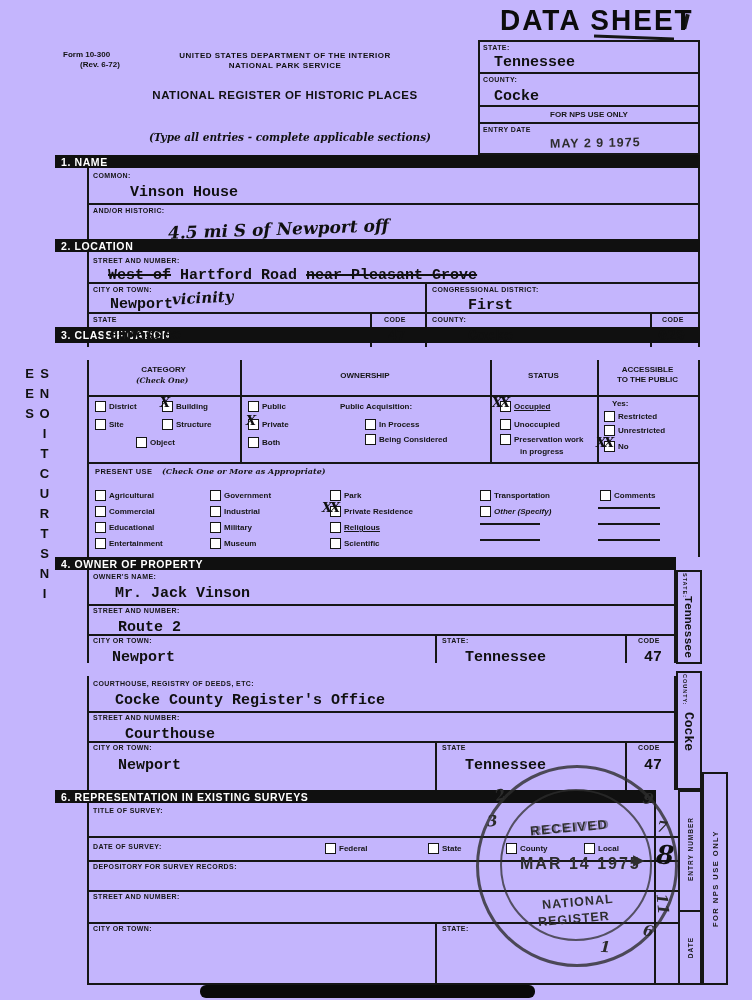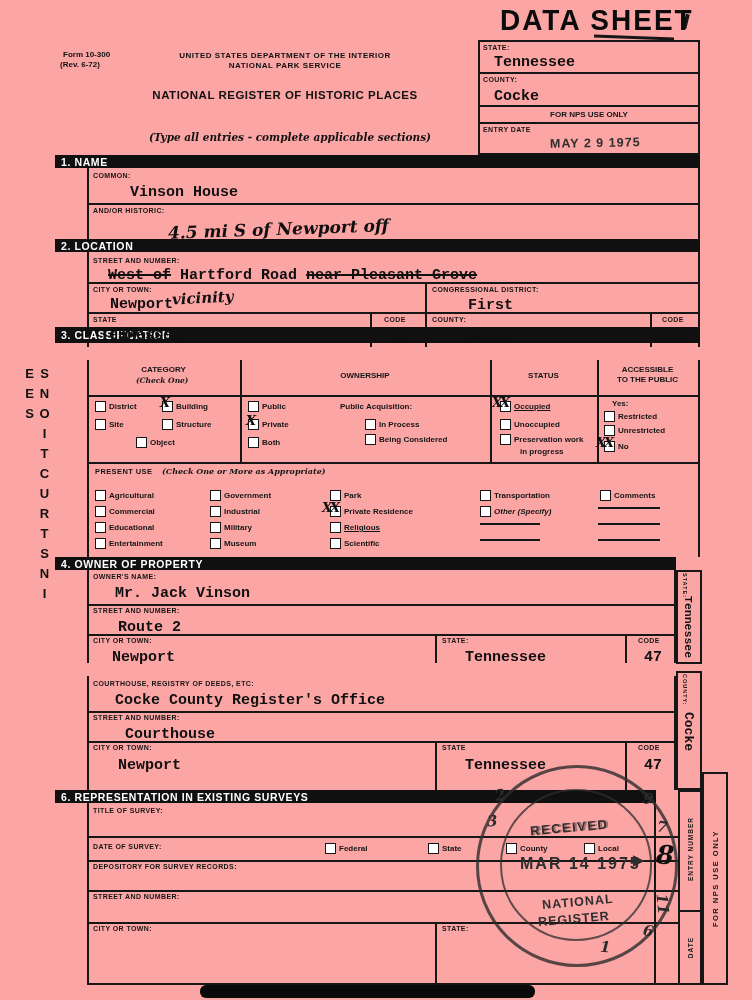--- a/index.html
+++ b/index.html
@@ -1,16 +1,16 @@
 <!DOCTYPE html>
 <html><head>
 <meta charset="utf-8">
 <style>
   html,body{margin:0;padding:0;background:#e8e8e6;}
-  .page{position:relative;width:752px;height:1000px;background:#fca5a5;overflow:hidden;
+  .page{position:relative;width:752px;height:1000px;background:#c4b5fd;overflow:hidden;
         font-family:"Liberation Sans",sans-serif;color:#111;}
   .abs{position:absolute;}
   .ln{position:absolute;background:#161616;}
   .box{position:absolute;border:2px solid #161616;box-sizing:border-box;background:transparent;}
   .bar{position:absolute;background:#101010;color:#fff;font:700 10.5px "Liberation Sans",sans-serif;
        letter-spacing:.6px;display:flex;align-items:center;padding-left:6px;box-sizing:border-box;z-index:2;}
   .lbl{position:absolute;font:700 7px "Liberation Sans",sans-serif;letter-spacing:.4px;color:#151515;white-space:nowrap;z-index:3;}
   .typed{position:absolute;font:600 15px "Liberation Mono",monospace;color:#101010;white-space:nowrap;z-index:3;}
   .hdr{position:absolute;font:700 8px "Liberation Sans",sans-serif;color:#151515;text-align:center;z-index:3;}
   .iserif{position:absolute;font:italic 700 8px "DejaVu Serif",serif;color:#151515;white-space:nowrap;z-index:3;}
@@ -36,21 +36,21 @@
 </head>
 <body>
 
 <div class="page">
 
   <div class="datasheet" style="left:500px;top:4px;">DATA SHEET</div>
   <div class="ln" style="left:594px;top:36px;width:80px;height:3px;transform:rotate(2deg);"></div>
   <div class="ln" style="left:684px;top:14px;width:4px;height:15px;transform:rotate(14deg);"></div>
 
   <div class="abs" style="left:63px;top:50px;font:700 8px 'Liberation Sans',sans-serif;">Form 10-300</div>
-  <div class="abs" style="left:60px;top:60px;font:700 8px 'Liberation Sans',sans-serif;">(Rev. 6-72)</div>
+  <div class="abs" style="left:80px;top:60px;font:700 8px 'Liberation Sans',sans-serif;">(Rev. 6-72)</div>
 
   <div class="abs" style="left:110px;top:61px;width:350px;text-align:center;font:700 8px 'Liberation Sans',sans-serif;letter-spacing:.5px;">NATIONAL PARK SERVICE</div>
   <div class="abs" style="left:110px;top:51px;width:350px;text-align:center;font:700 8px 'Liberation Sans',sans-serif;letter-spacing:.5px;">UNITED STATES DEPARTMENT OF THE INTERIOR</div>
   <div class="abs" style="left:110px;top:89px;width:350px;text-align:center;font:700 11.5px 'Liberation Sans',sans-serif;letter-spacing:.5px;">NATIONAL REGISTER OF HISTORIC PLACES</div>
   <div class="abs" style="left:110px;top:131px;width:360px;text-align:center;font:italic 700 10.5px 'DejaVu Serif',serif;">(Type all entries - complete applicable sections)</div>
 
   <div class="see" style="left:22px;top:366px;height:300px;">SNOITCURTSNI EES</div>
 
   <div class="box" style="left:478px;top:40px;width:222px;height:115px;"></div>
   <div class="ln" style="left:480px;top:72px;width:218px;height:2px;"></div>

